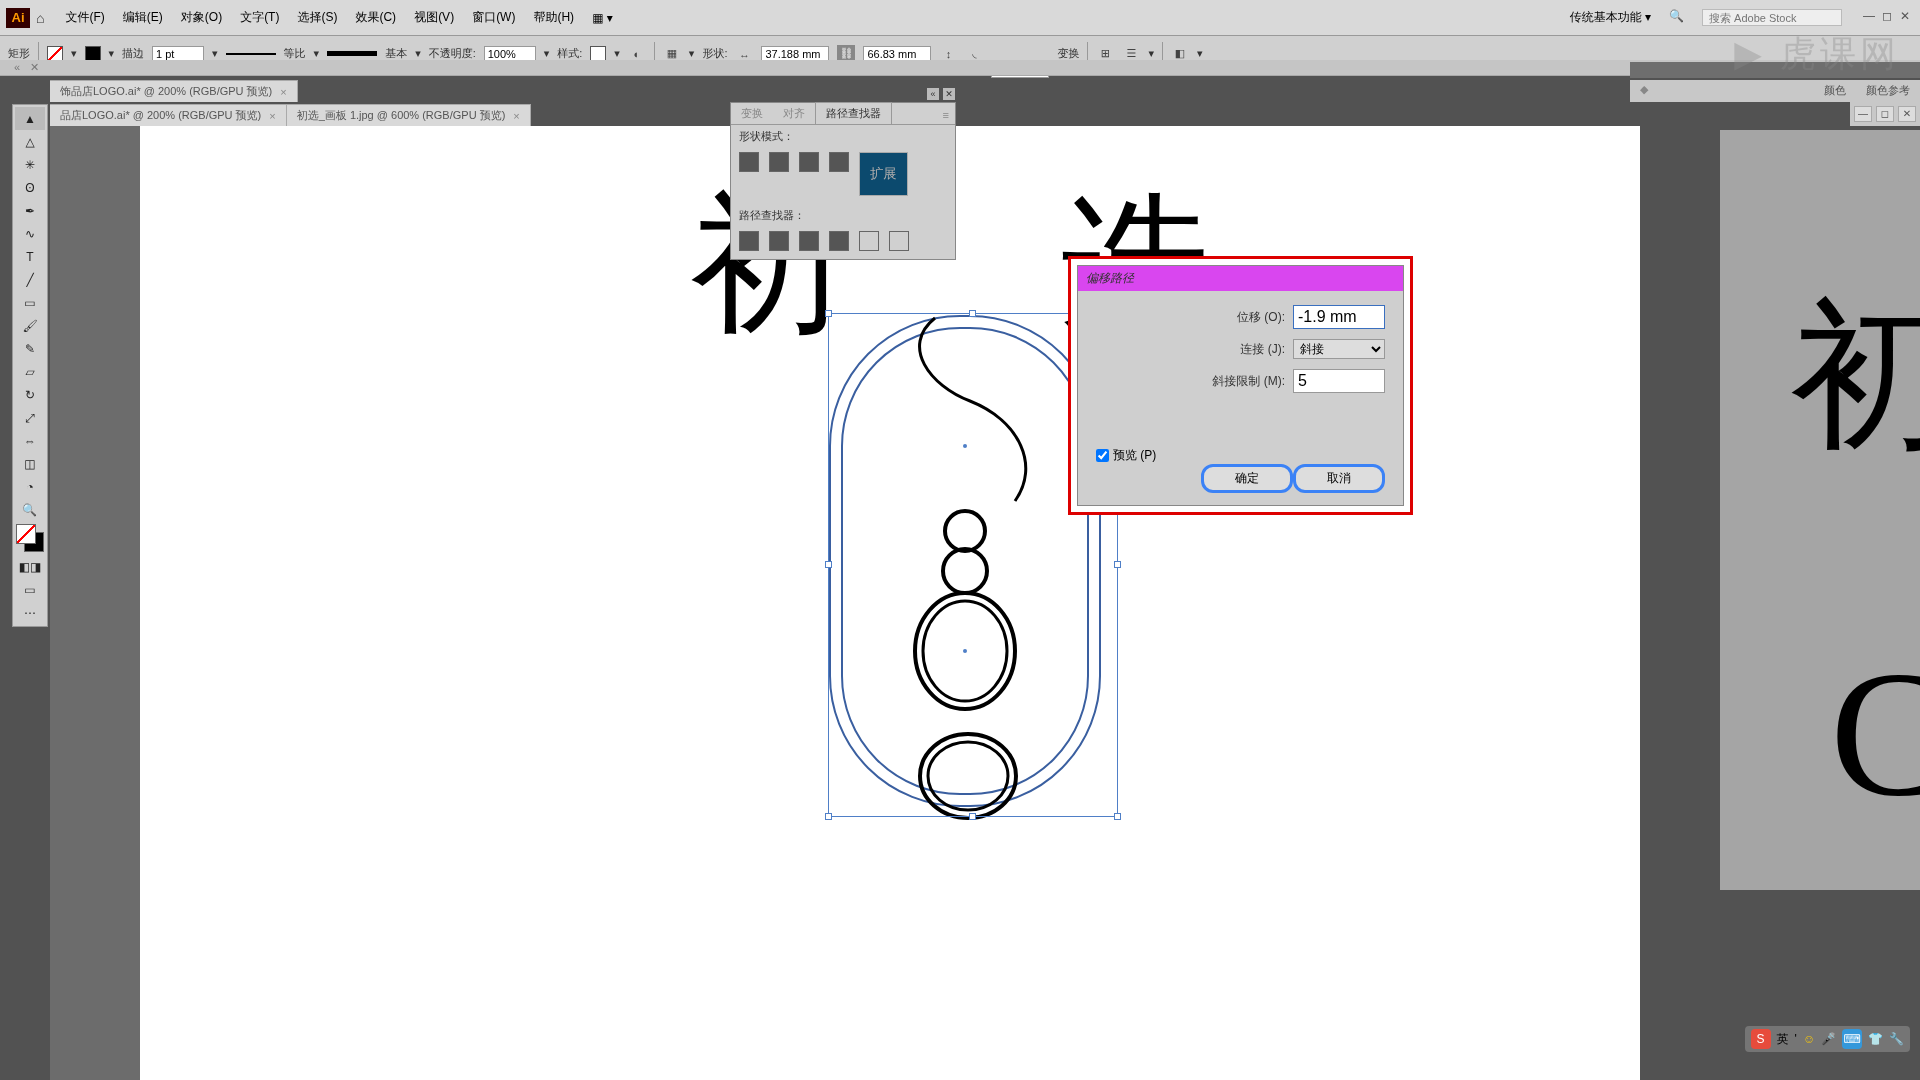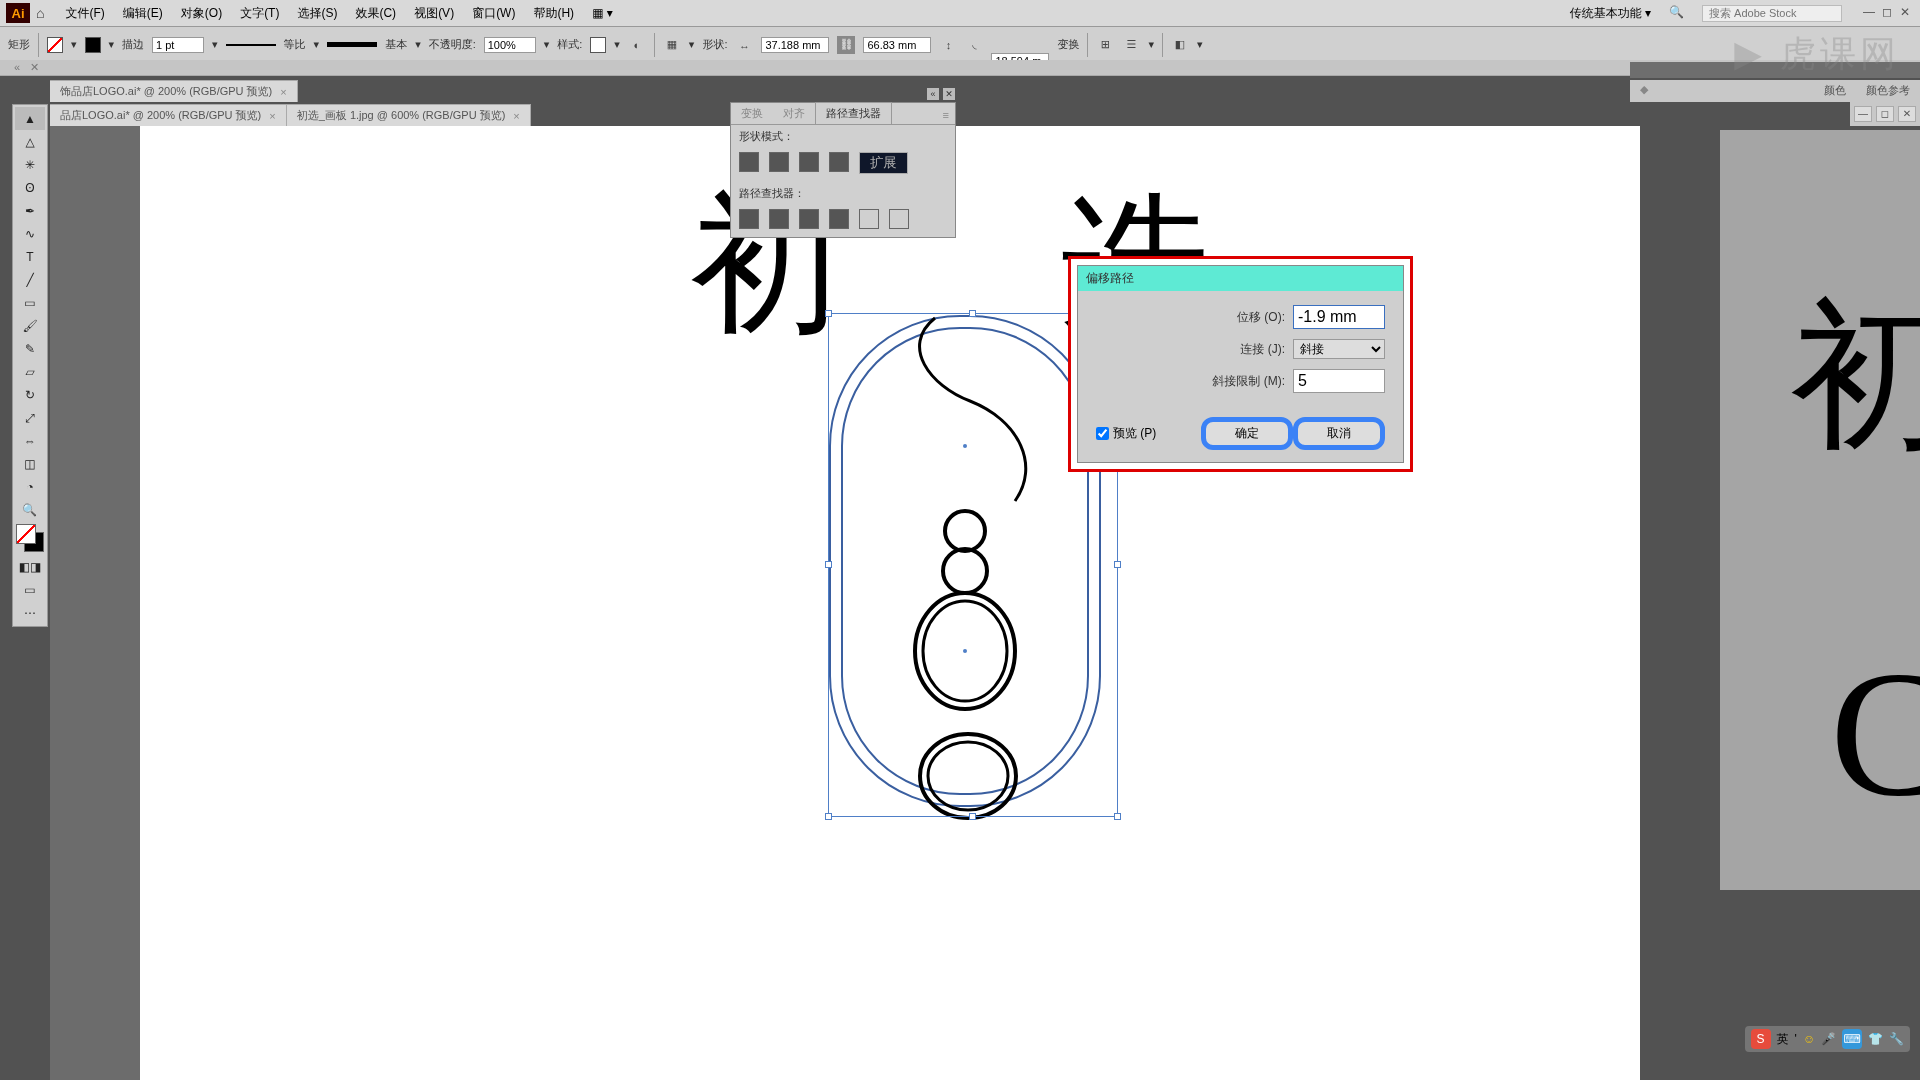--- a/index.html
+++ b/index.html
@@ -1,19 +1,19 @@
 <!DOCTYPE html>
 <html><head>
 <meta charset="utf-8">
 <style>
 * { margin: 0; padding: 0; box-sizing: border-box; font-family: "Microsoft YaHei", sans-serif; }
 body { width: 1920px; height: 1080px; background: #525252; overflow: hidden; font-size: 12px; }
 
 
-.menubar { height: 27px; background: #d9d9d9; display: flex; align-items: center; padding: 0 6px; border-bottom: 1px solid #999; }
+.menubar { height: 36px; background: #d9d9d9; display: flex; align-items: center; padding: 0 6px; border-bottom: 1px solid #999; }
 .menubar .logo { width: 24px; height: 20px; background: #330000; display: flex; align-items: center; justify-content: center; color: #ff9a00; font-weight: bold; font-size: 13px; margin-right: 6px; }
 .menubar .home { margin-right: 12px; font-size: 14px; color: #333; }
 .menubar .menu-item { padding: 0 9px; color: #000000; cursor: pointer; }
 .menubar .right-group { margin-left: auto; display: flex; gap: 18px; }
 .menubar .search-box { background: #eee; border: 1px solid #bbb; padding: 1px 6px; width: 140px; font-size: 11px; color: #888; }
 .menubar .win-btns span { display: inline-block; width: 18px; text-align: center; color: #555; }
 
 
 .optbar { height: 36px; background: #d0d0d0; display: flex; align-items: center; padding: 0 8px; gap: 8px; border-bottom: 1px solid #888; font-size: 11px; color: #333; }
 .optbar .label { color: #333; }
@@ -74,35 +74,35 @@
 .pathfinder { position: absolute; left: 730px; top: 102px; width: 226px; background: #d0d0d0; border: 1px solid #888; font-size: 11px; color: #333; }
 .pathfinder .pf-tabs { display: flex; border-bottom: 1px solid #999; height: 22px; align-items: flex-end; }
 .pathfinder .pf-tab { padding: 3px 10px; color: #888; }
 .pathfinder .pf-tab.active { background: #d0d0d0; border: 1px solid #999; border-bottom: none; color: #333; }
 .pathfinder .pf-titlebar { position: absolute; top: -15px; right: 0; display: flex; gap: 4px; }
 .pathfinder .pf-titlebar span { width: 12px; height: 12px; background: #bbb; font-size: 9px; text-align: center; line-height: 12px; }
 .pathfinder .section { padding: 4px 8px; }
 .pathfinder .icons { display: flex; gap: 10px; padding: 4px 8px 8px; }
 .pathfinder .pf-ico { width: 20px; height: 20px; border: 1px solid #666; background: #555; }
 .pathfinder .pf-ico.outline { background: #d0d0d0; }
-.pathfinder .expand-btn { background: #0f172a; border: 1px solid #aaa; padding: 1px 10px; color: #aaa; }
+.pathfinder .expand-btn { background: #0c4a6e; border: 1px solid #aaa; padding: 12px 10px; color: #aaa; }
 
 
 .dialog-wrap { position: absolute; left: 1068px; top: 256px; width: 345px; border: 3px solid #d00; background: #fff; padding: 6px; }
 .dialog { background: #cfcfcf; border: 1px solid #888; }
-.dialog .titlebar { background: #5eead4; padding: 4px 8px; font-size: 12px; color: #333; }
+.dialog .titlebar { background: #d946ef; padding: 4px 8px; font-size: 12px; color: #333; font-style: italic; }
 .dialog .body { padding: 14px 18px 10px; }
 .dialog .row { display: flex; align-items: center; margin-bottom: 10px; justify-content: flex-end; gap: 8px; }
 .dialog .row label { color: #333; font-size: 12px; }
 .dialog input[type=text] { width: 92px; border: 1px solid #3a6fbf; padding: 2px 4px; font-size: 16px; }
 .dialog input.plain { border: 1px solid #999; }
 .dialog select { width: 92px; border: 1px solid #999; padding: 1px 2px; font-size: 12px; background: #ddd; }
 .dialog .btns { display: flex; align-items: center; padding: 4px 18px 12px; }
 .dialog .btns .chk { display: flex; align-items: center; gap: 4px; font-size: 12px; }
-.dialog .btn { width: 92px; padding: 3px 0; border: 5px solid #3b82f6; background: #ddd; border-radius: 12px; text-align: center; font-size: 12px; cursor: pointer; }
+.dialog .btn { width: 92px; padding: 3px 0; border: 3px solid #3b82f6; background: #ddd; border-radius: 12px; text-align: center; font-size: 12px; cursor: pointer; margin-top: 47px; }
 
 
 .watermark { position: absolute; right: 20px; top: 30px; color: #888; font-size: 36px; letter-spacing: 4px; opacity: 0.35; pointer-events: none; font-family: sans-serif; }
 
 
 .ime-bar { position: absolute; right: 10px; bottom: 28px; display: flex; gap: 6px; align-items: center; background: rgba(200,200,200,0.3); padding: 3px 6px; border-radius: 4px; }
 .ime-bar .ime-ico { width: 20px; height: 20px; border-radius: 4px; display: flex; align-items: center; justify-content: center; font-size: 12px; color: #fff; }
 .ime-s { background: #e74c3c; }
 .ime-blue { background: #3498db; }
 

